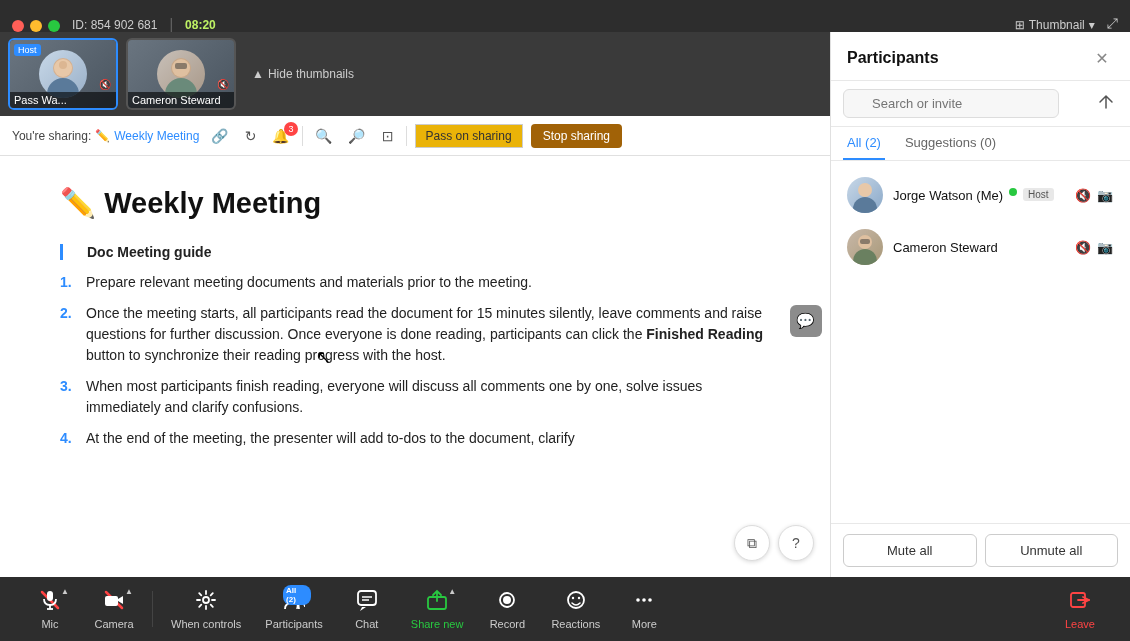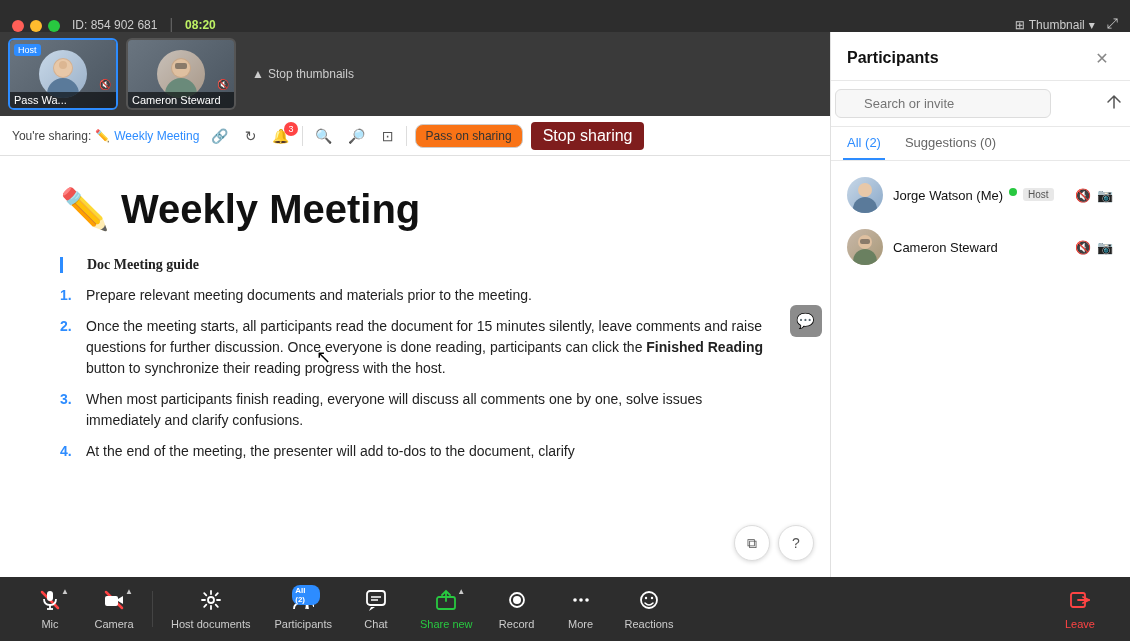--- a/index.html
+++ b/index.html
@@ -179,49 +179,49 @@
     .btn-permission {
       background: #fff;
       border: 1px solid #ccc;
       border-radius: 4px;
       padding: 4px 10px;
       font-size: 12px;
       cursor: pointer;
       color: #333;
     }
     .btn-pass {
-      background: #f97316;
+      background: #eab308;
       border: 1px solid #ccc;
-      border-radius: 8px;
+      border-radius: 0;
       padding: 4px 10px;
       font-size: 12px;
       cursor: pointer;
       color: #333;
     }
     .btn-stop {
-      background: #7f1d1d;
+      background: #a16207;
       border: none;
       border-radius: 4px;
       padding: 5px 12px;
-      font-size: 16px;
+      font-size: 12px;
       cursor: pointer;
       color: #fff;
       font-weight: 500;
     }
 
     
     .doc-content {
       flex: 1;
       background: #fff;
       overflow-y: auto;
       padding: 30px 60px;
       position: relative;
     }
     .doc-title {
-      font-size: 40px;
+      font-size: 29px;
       font-weight: 700;
       color: #111;
       margin-bottom: 24px;
       display: flex;
       align-items: center;
       gap: 10px;
     }
     .doc-section-title {
       font-size: 14px;
       font-weight: 600;
@@ -307,21 +307,21 @@
       font-size: 16px;
       color: #888;
       width: 24px;
       height: 24px;
       border-radius: 50%;
       display: flex;
       align-items: center;
       justify-content: center;
     }
     .search-row {
-      padding: 8px 4px;
+      padding: 8px 12px;
       display: flex;
       align-items: center;
       gap: 6px;
       border-bottom: 1px solid #e8e8e8;
     }
     .search-box {
       flex: 1;
       border: 1px solid #ddd;
       border-radius: 6px;
       padding: 6px 10px 6px 28px;
@@ -544,21 +544,21 @@
           </div>
         </div>
         <div class="thumb-label">Cameron Steward</div>
         <div class="thumb-icons">
           <span class="thumb-icon">🔇</span>
         </div>
       </div>
 
       <button class="hide-thumbnails">
         <span>▲</span>
-        <span>Stop thumbnails</span>
+        <span>Hide thumbnails</span>
       </button>
     </div>
 
     <div class="sharing-bar">
       <span class="sharing-label">
         <span>You're sharing:</span>
         <span>✏️</span>
         <span class="sharing-name">Weekly Meeting</span>
       </span>
       <button class="tool-icon">🔗</button>
@@ -573,21 +573,21 @@
       <button class="tool-icon">⊡</button>
       <div class="separator-v"></div>
       <button class="btn-pass">Pass on sharing</button>
       <button class="btn-stop">Stop sharing</button>
     </div>
 
     <div class="doc-content">
       <h1 class="doc-title">✏️ Weekly Meeting</h1>
 
       <div style="border-left: 3px solid #2d8cff; padding-left: 12px; margin-bottom: 12px;">
-        <div class="doc-section-title" style="border-left: none; padding-left: 12px; font-family: Liberation Serif, serif;">Doc Meeting guide</div>
+        <div class="doc-section-title" style="border-left: none; padding-left: 12px;">Doc Meeting guide</div>
       </div>
 
       <ol class="doc-list">
         <li>
           <span class="list-num">1.</span>
           <span>Prepare relevant meeting documents and materials prior to the meeting.</span>
         </li>
         <li>
           <span class="list-num">2.</span>
           <span>Once the meeting starts, all participants read the document for 15 minutes silently, leave comments and raise questions for further discussion. Once everyone is done reading, participants can click the <span class="bold">Finished Reading</span> button to synchronize their reading progress with the host.</span>
@@ -671,20 +671,24 @@
           <div class="p-name">Cameron Steward</div>
         </div>
         <div class="p-icons">
           <span class="p-icon muted">🔇</span>
           <span class="p-icon muted">📷</span>
         </div>
       </div>
 
     </div>
 
+    <div class="sidebar-actions">
+      <button class="action-btn btn-mute-all">Mute all</button>
+      <button class="action-btn btn-unmute-all">Unmute all</button>
+    </div>
 
   </div>
 </div>
 
 <div class="bottom-toolbar">
 
   <div class="toolbar-item">
     <div class="toolbar-icon danger" style="position:relative;">
       <svg width="22" height="22" viewBox="0 0 22 22">
         <line x1="3" y1="3" x2="19" y2="19" stroke="#ff4444" stroke-width="2.5" stroke-linecap="round"></line>
@@ -712,21 +716,21 @@
 
   <div class="toolbar-separator"></div>
 
   <div class="toolbar-item">
     <div class="toolbar-icon">
       <svg width="22" height="22" viewBox="0 0 22 22">
         <circle cx="11" cy="11" r="3" fill="none" stroke="#fff" stroke-width="1.8"></circle>
         <path d="M11 2 L11 5 M11 17 L11 20 M2 11 L5 11 M17 11 L20 11 M4.2 4.2 L6.3 6.3 M15.7 15.7 L17.8 17.8 M17.8 4.2 L15.7 6.3 M6.3 15.7 L4.2 17.8" stroke="#fff" stroke-width="1.8" stroke-linecap="round"></path>
       </svg>
     </div>
-    <span class="toolbar-label">Host documents</span>
+    <span class="toolbar-label">When controls</span>
   </div>
 
   <div class="toolbar-item">
     <div class="toolbar-icon" style="position:relative;">
       <svg width="22" height="22" viewBox="0 0 22 22">
         <circle cx="9" cy="8" r="4" fill="none" stroke="#fff" stroke-width="1.8"></circle>
         <path d="M2 20 Q2 14 9 14 Q16 14 16 20" stroke="#fff" stroke-width="1.8" fill="none"></path>
         <circle cx="17" cy="7" r="3" fill="none" stroke="#fff" stroke-width="1.5"></circle>
         <path d="M14 20 Q14 15 19 15 Q22 15 22 18" stroke="#fff" stroke-width="1.5" fill="none"></path>
       </svg>
@@ -764,40 +768,40 @@
         <circle cx="11" cy="11" r="7" fill="none" stroke="#fff" stroke-width="1.8"></circle>
         <circle cx="11" cy="11" r="4" fill="#fff"></circle>
       </svg>
     </div>
     <span class="toolbar-label">Record</span>
   </div>
 
   <div class="toolbar-item">
     <div class="toolbar-icon">
       <svg width="22" height="22" viewBox="0 0 22 22">
-        <circle cx="5" cy="11" r="1.8" fill="#fff"></circle>
-        <circle cx="11" cy="11" r="1.8" fill="#fff"></circle>
-        <circle cx="17" cy="11" r="1.8" fill="#fff"></circle>
-      </svg>
-    </div>
-    <span class="toolbar-label">More</span>
-  </div>
-
-  <div class="toolbar-item">
-    <div class="toolbar-icon">
-      <svg width="22" height="22" viewBox="0 0 22 22">
         <circle cx="11" cy="11" r="8" fill="none" stroke="#fff" stroke-width="1.8"></circle>
         <circle cx="8" cy="9" r="1.2" fill="#fff"></circle>
         <circle cx="14" cy="9" r="1.2" fill="#fff"></circle>
         <path d="M7 14 Q11 18 15 14" stroke="#fff" stroke-width="1.5" fill="none" stroke-linecap="round"></path>
       </svg>
     </div>
     <span class="toolbar-label">Reactions</span>
   </div>
 
+  <div class="toolbar-item">
+    <div class="toolbar-icon">
+      <svg width="22" height="22" viewBox="0 0 22 22">
+        <circle cx="5" cy="11" r="1.8" fill="#fff"></circle>
+        <circle cx="11" cy="11" r="1.8" fill="#fff"></circle>
+        <circle cx="17" cy="11" r="1.8" fill="#fff"></circle>
+      </svg>
+    </div>
+    <span class="toolbar-label">More</span>
+  </div>
+
   <div class="toolbar-item leave">
     <div class="toolbar-icon danger">
       <svg width="22" height="22" viewBox="0 0 22 22">
         <rect x="2" y="4" width="14" height="14" rx="2" fill="none" stroke="#ff4444" stroke-width="1.8"></rect>
         <path d="M14 8 L20 11 L14 14" stroke="#ff4444" stroke-width="1.8" fill="none" stroke-linecap="round" stroke-linejoin="round"></path>
         <line x1="9" y1="11" x2="20" y2="11" stroke="#ff4444" stroke-width="1.8" stroke-linecap="round"></line>
       </svg>
     </div>
     <span class="toolbar-label" style="color:#ff4444;">Leave</span>
   </div>

